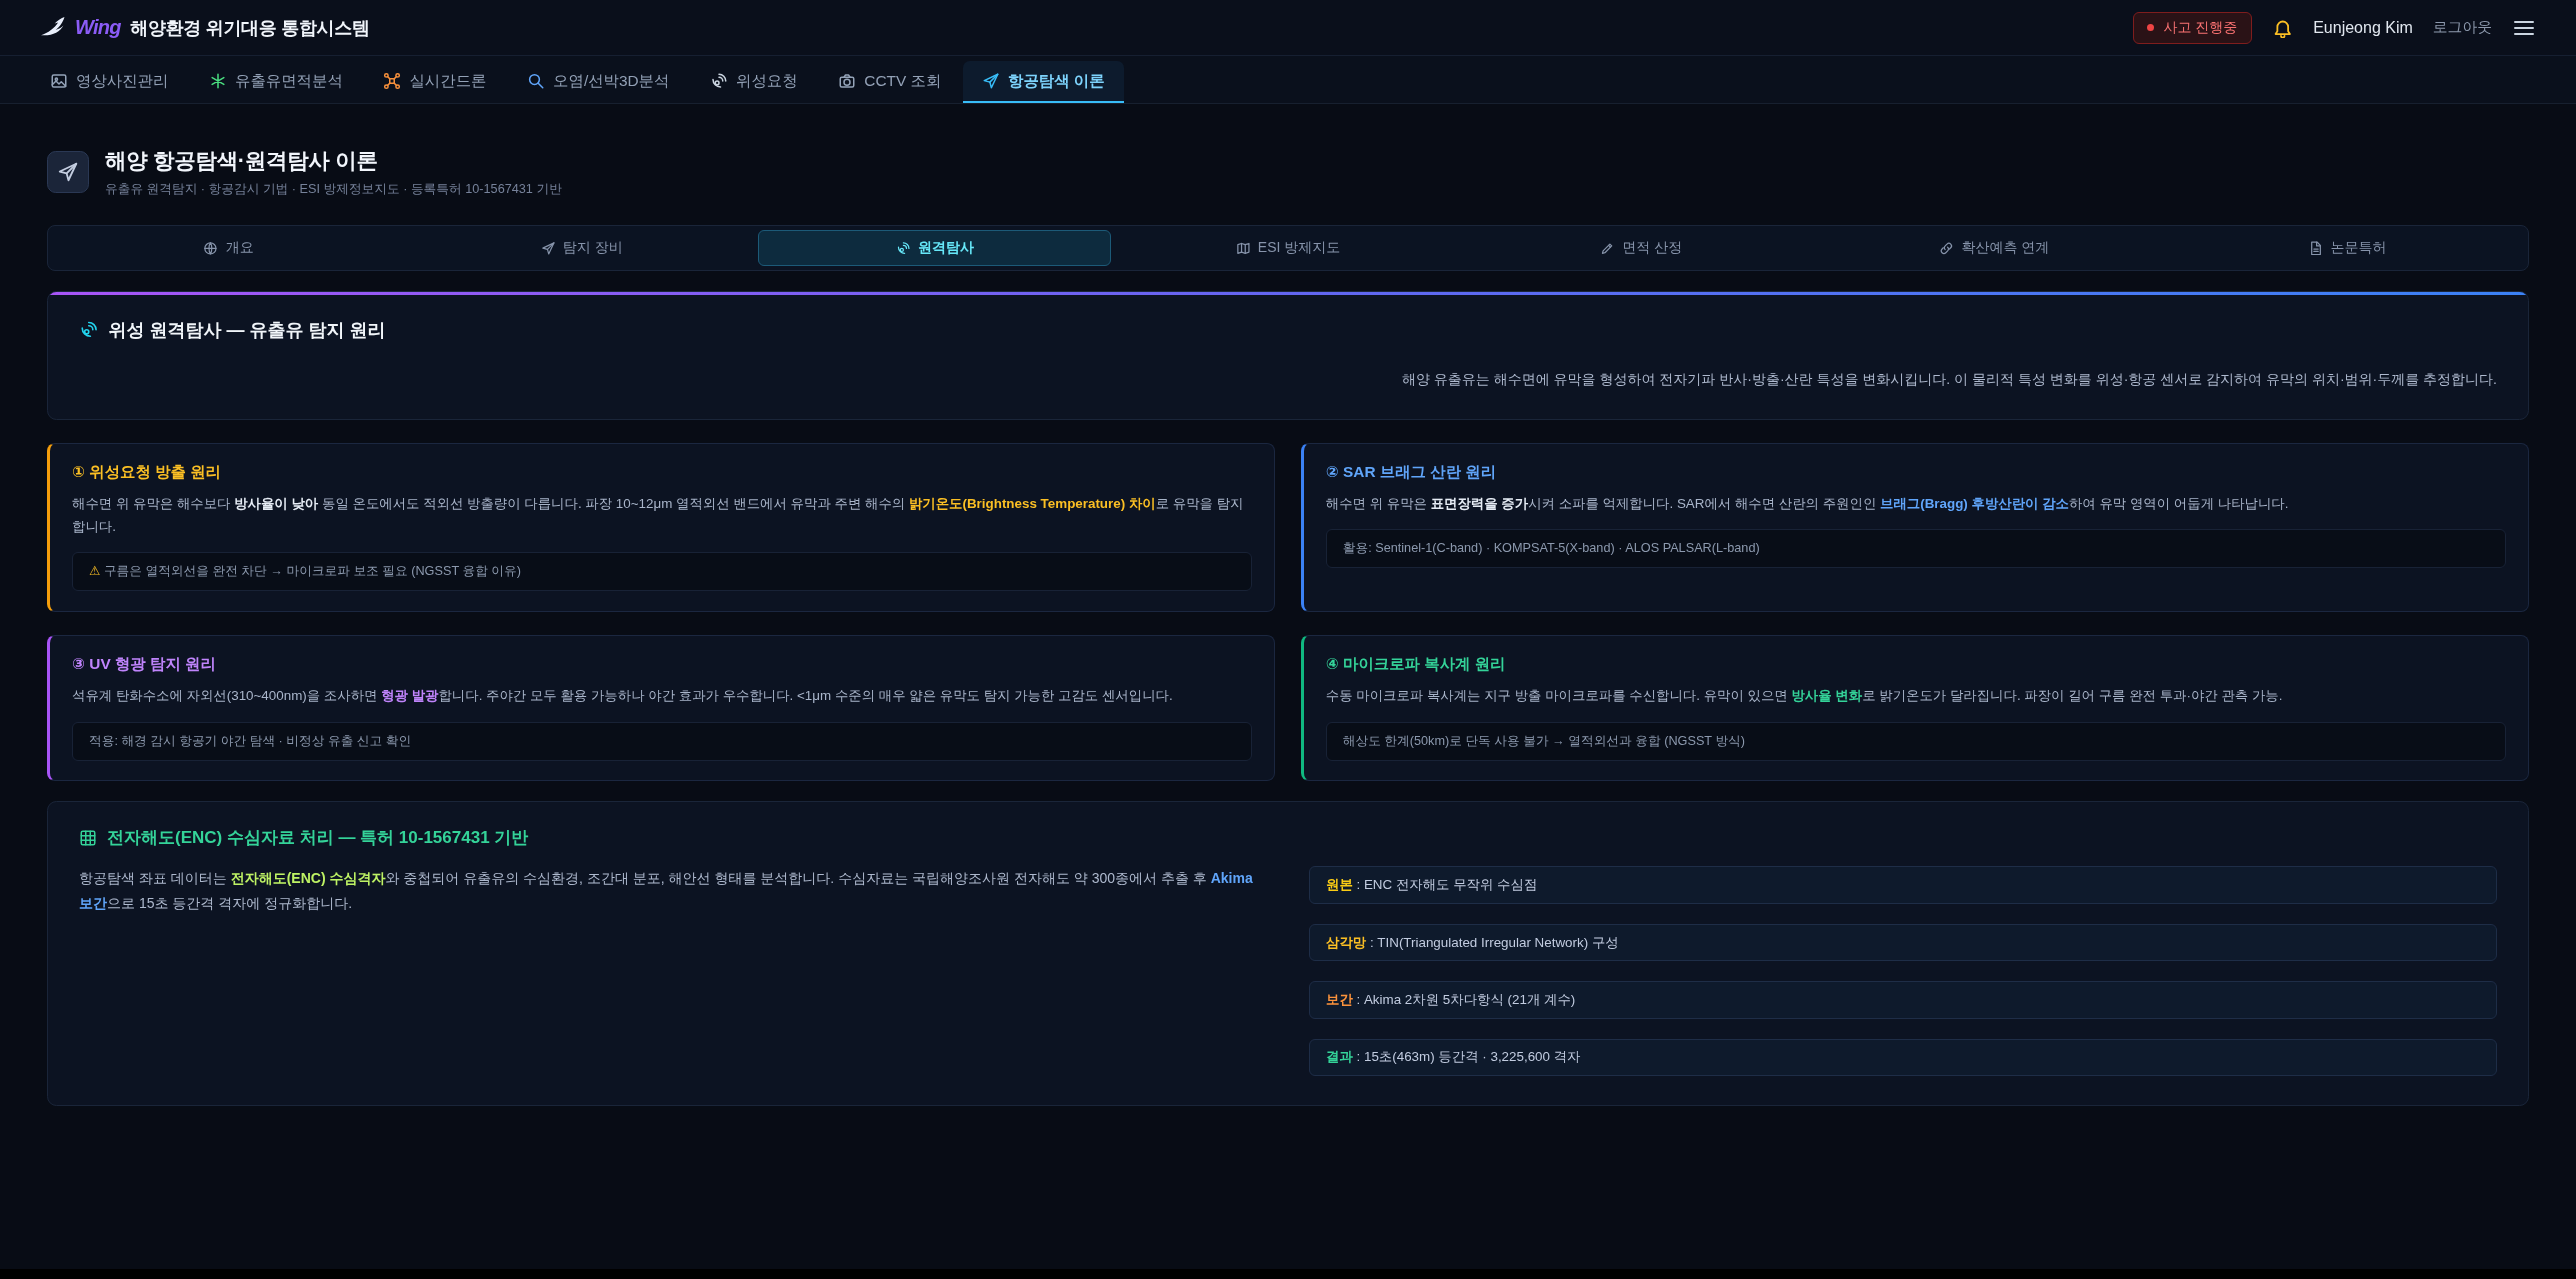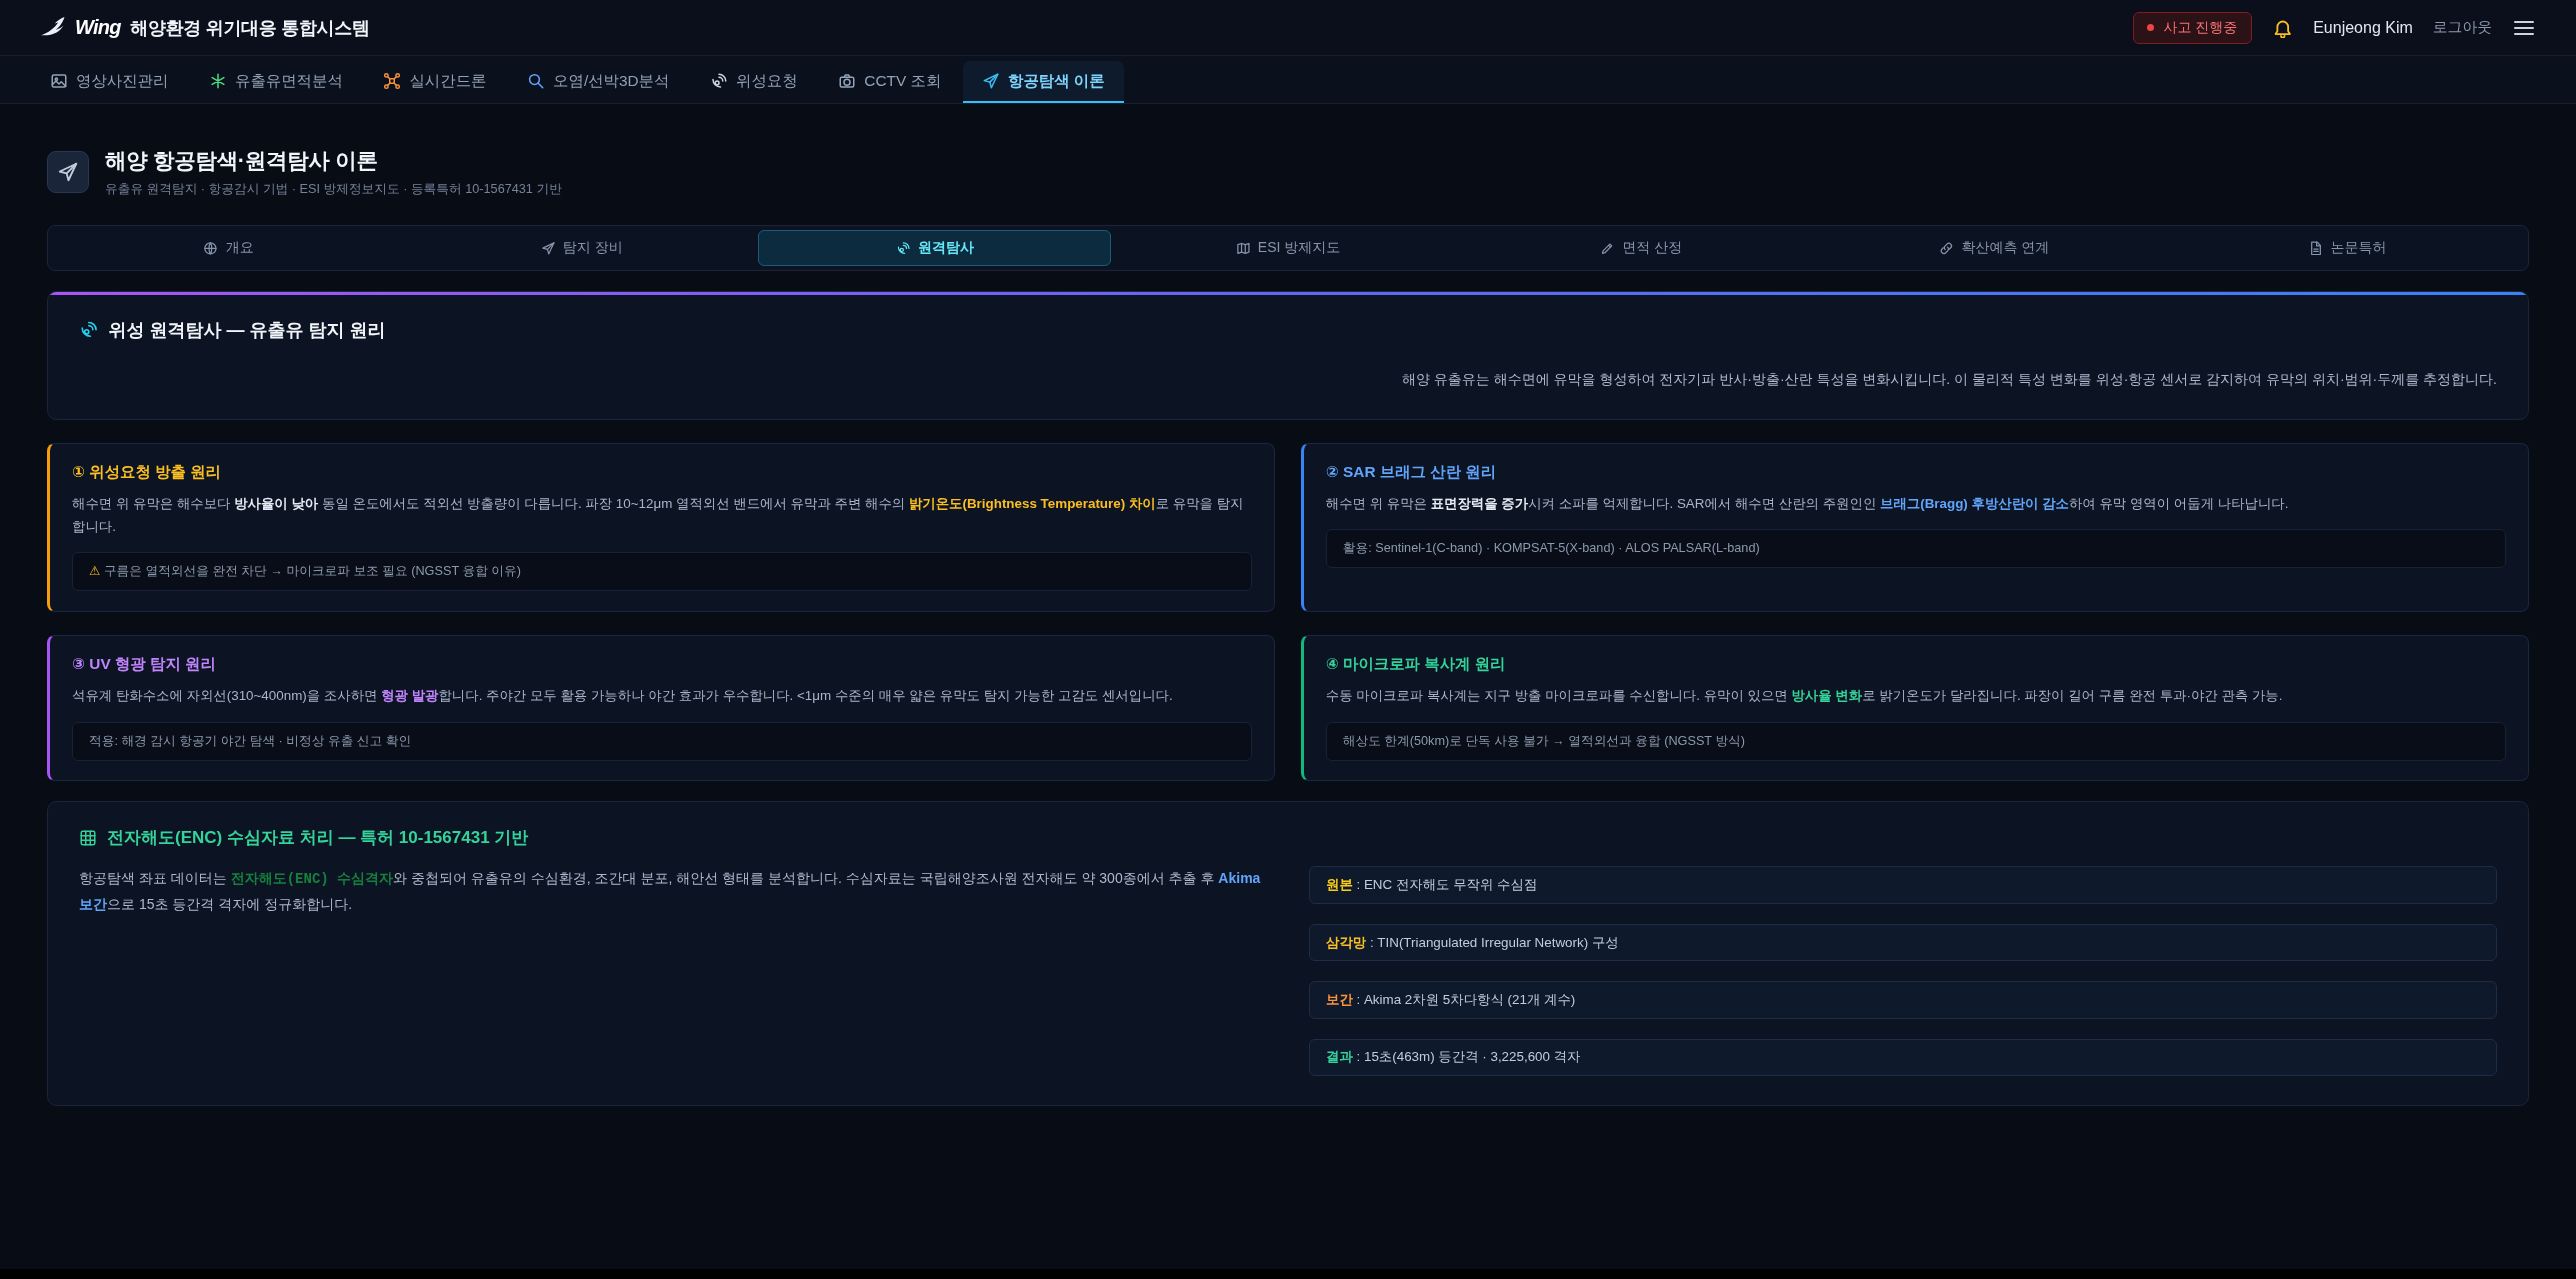--- a/index.html
+++ b/index.html
@@ -10,21 +10,21 @@
     background:#080c15; color:#e2e8f0;
     font-family:"Liberation Sans","DejaVu Sans",sans-serif;
     font-size:16px;
   }
   svg.i { fill:none; stroke:currentColor; stroke-width:2; stroke-linecap:round; stroke-linejoin:round; display:block; }
 
   
   .topnav { height:56px; display:flex; align-items:center; padding:0 40px; background:#0a0f1b; border-bottom:0.7px solid #161f31; }
   .brand { display:flex; align-items:center; gap:9.4px; }
   .brand-mark { width:25.5px; height:25.5px; color:#e8eefb; }
-  .brand-logo { font-style:italic; font-weight:700; font-size:20px; color:#ffffff; letter-spacing:-0.7px; }
+  .brand-logo { font-style:italic; font-weight:700; font-size:20px; color:#8b5cf6; letter-spacing:-0.7px; }
   .brand-title { font-weight:700; font-size:18px; color:#f1f5fb; letter-spacing:-0.3px; white-space:nowrap; }
   .mainmenu { display:flex; align-items:center; gap:5.4px; margin-left:36px; }
   .nav-item { padding:10px 16px; font-size:16px; color:#b6c0d3; border-radius:6px; cursor:pointer; white-space:nowrap; }
   .nav-item.active { background:#243049; color:#ffffff; font-weight:700; }
   .nav-item.accent { color:#818cf8; font-weight:700; }
   .topnav-right { margin-left:auto; display:flex; align-items:center; gap:20px; }
   .status-badge { display:flex; align-items:center; gap:9px; background:#2a1216; border:0.7px solid #7f1d1d; color:#f87171; font-size:14px; padding:6px 13.4px; border-radius:6px; white-space:nowrap; }
   .status-dot { width:7.4px; height:7.4px; border-radius:50%; background:#ef4444; }
   .bell-btn { color:#fbbf24; cursor:pointer; } .bell-btn svg { width:21.5px; height:21.5px; }
   .user-name { font-size:16px; color:#e2e8f0; white-space:nowrap; }
@@ -271,21 +271,21 @@
 
   <section class="panel enc-panel">
     <div class="enc-title">
       <svg class="i" viewBox="0 0 24 24">
           <rect x="3" y="3" width="18" height="18" rx="2"></rect>
           <path d="M3 9h18M3 15h18M9 3v18M15 3v18"></path>
         </svg>
       <span>전자해도(ENC) 수심자료 처리 — 특허 10-1567431 기반</span>
     </div>
     <div class="enc-grid">
-      <p class="enc-desc"><span>항공탐색 좌표 데이터는 </span><span style="font-weight: 700; color: #15803d; font-family: Liberation Mono, monospace;">전자해도(ENC) 수심격자</span><span>와 중첩되어 유출유의 수심환경, 조간대 분포, 해안선 형태를 분석합니다. 수심자료는 국립해양조사원 전자해도 약 300종에서 추출 후 </span><span style="font-weight: 700; color: rgb(96, 165, 250);">Akima 보간</span><span>으로 15초 등간격 격자에 정규화합니다.</span></p>
+      <p class="enc-desc"><span>항공탐색 좌표 데이터는 </span><span style="font-weight: 700; color: #bef264;">전자해도(ENC) 수심격자</span><span>와 중첩되어 유출유의 수심환경, 조간대 분포, 해안선 형태를 분석합니다. 수심자료는 국립해양조사원 전자해도 약 300종에서 추출 후 </span><span style="font-weight: 700; color: rgb(96, 165, 250);">Akima 보간</span><span>으로 15초 등간격 격자에 정규화합니다.</span></p>
       <div class="enc-rows">
         <div class="enc-row"><span style="font-weight: 700; color: rgb(250, 204, 21);">원본</span><span> : ENC 전자해도 무작위 수심점</span></div>
         <div class="enc-row"><span style="font-weight: 700; color: rgb(251, 191, 36);">삼각망</span><span> : TIN(Triangulated Irregular Network) 구성</span></div>
         <div class="enc-row"><span style="font-weight: 700; color: rgb(251, 146, 60);">보간</span><span> : Akima 2차원 5차다항식 (21개 계수)</span></div>
         <div class="enc-row"><span style="font-weight: 700; color: rgb(52, 211, 153);">결과</span><span> : 15초(463m) 등간격 · 3,225,600 격자</span></div>
       </div>
     </div>
   </section>
 
 </main>

